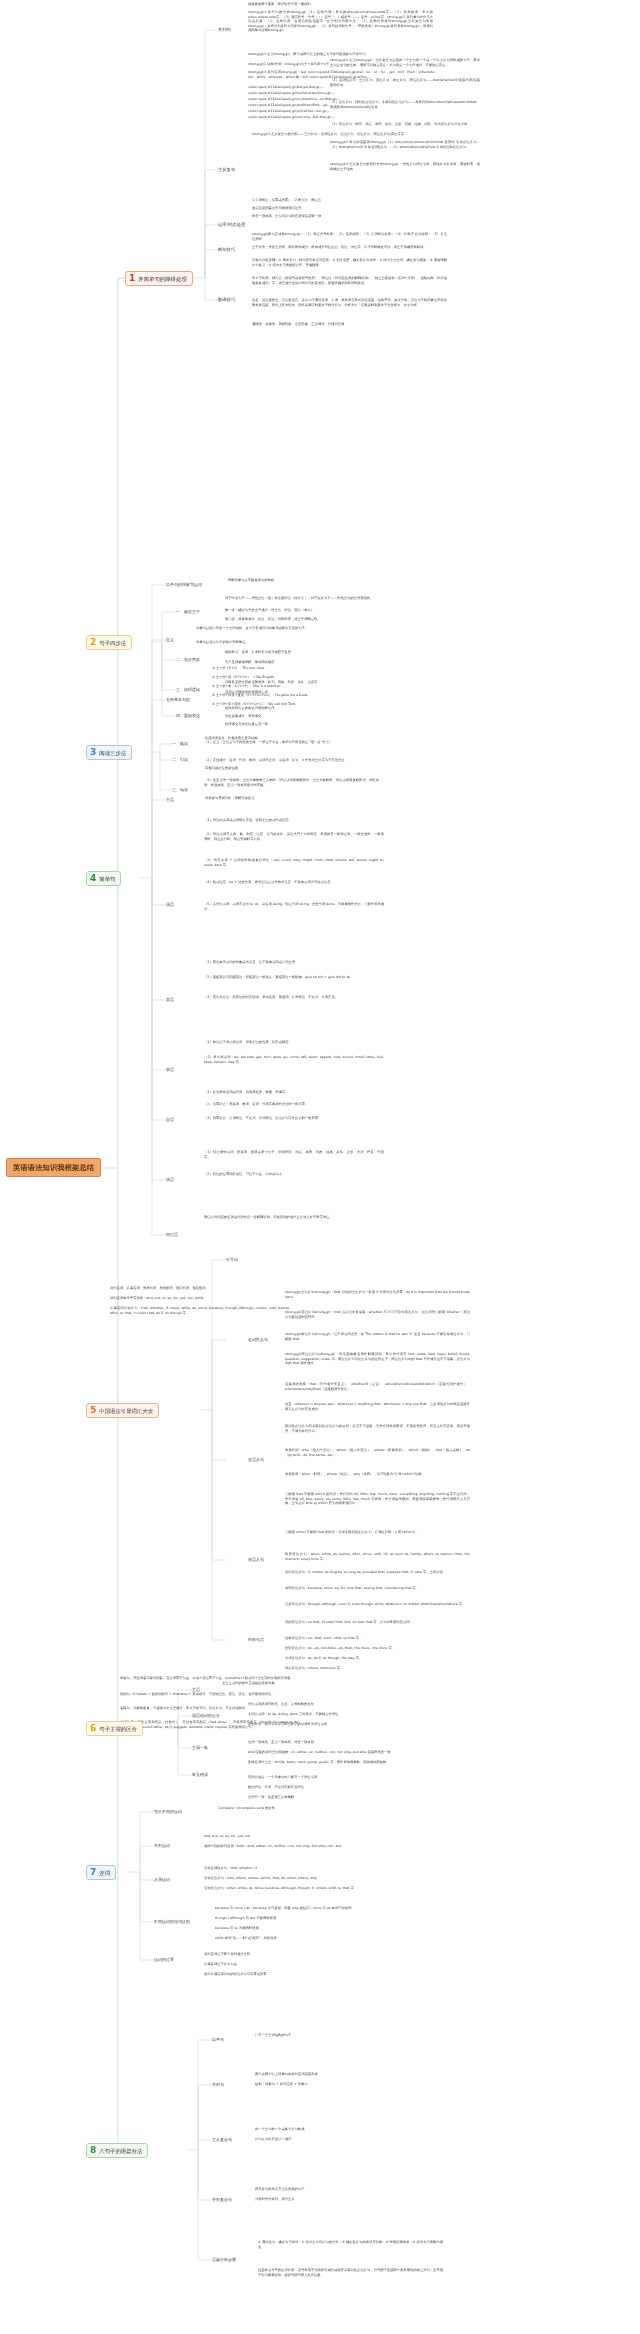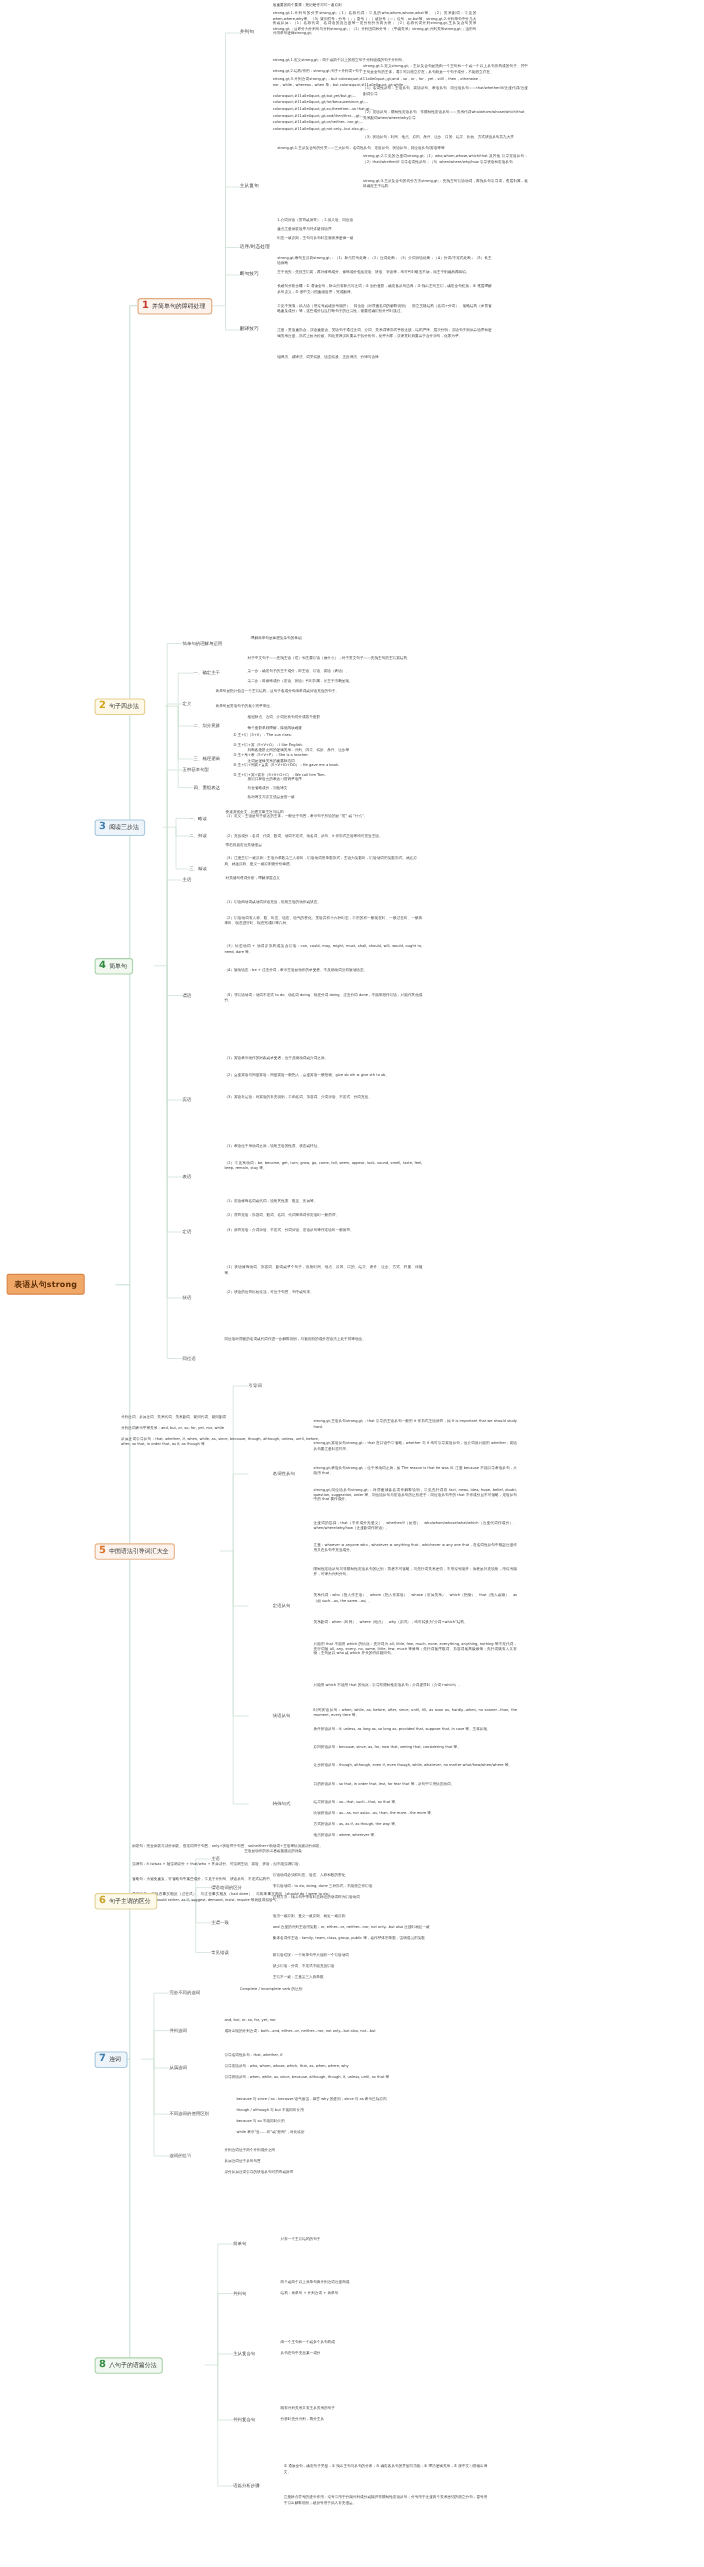--- a/index.html
+++ b/index.html
@@ -106,21 +106,21 @@
       <path d="M140 1872 V1960 H154"></path>
 
       <path d="M186 2150 H198 V2040 H212"></path>
       <path d="M198 2150 V2085 H212"></path>
       <path d="M198 2150 V2140 H212"></path>
       <path d="M198 2150 V2200 H212"></path>
       <path d="M198 2150 V2260 H212"></path>
     </g>
   </svg>
 
-  <div class="node root" style="left:6px;top:1158px;">表语从句strong</div>
+  <div class="node root" style="left:6px;top:1158px;">英语语法知识我框架总结</div>
 
   <div class="node branch b1" style="left:125px;top:271px;">
     <span class="num">1</span>
     <span>并简单句的障碍处理</span>
   </div>
 
   <div class="node sub" style="left:218px;top:27px;">并列句</div>
   <div class="node leaf" style="left:248px;top:2px;width:170px;">最重要的两个要素：死记硬背与写一遍原则</div>
   <div class="node leaf" style="left:248px;top:10px;width:185px;height:38px;overflow:hidden;">strong,gt;1.并列句的分类strong,gt;（1）名称代词：常见的who,whom,whose,what等。（2）关系副词：常见的when,where,why等。（3）疑问符号：分号（；）冒号（：）破折号（—）逗号，or,but等。strong,gt;2.并列单句中分几大块或从属：（1）名称代词、名词语的及连接等一定分别分为两大块；（2）名称代词并列strong,gt;主从复合句关系strong,gt;；且即分为并列句与并列strong,gt;；（1）并列国词和分号；（平级关系）strong,gt;并列关系strong,gt;；适用句并因单句逻辑strong,gt;</div>
   <div class="node leaf" style="left:248px;top:52px;width:180px;">strong,gt;1.定义strong,gt;：两个或两个以上的独立句子并列组成的句子并列句。</div>

